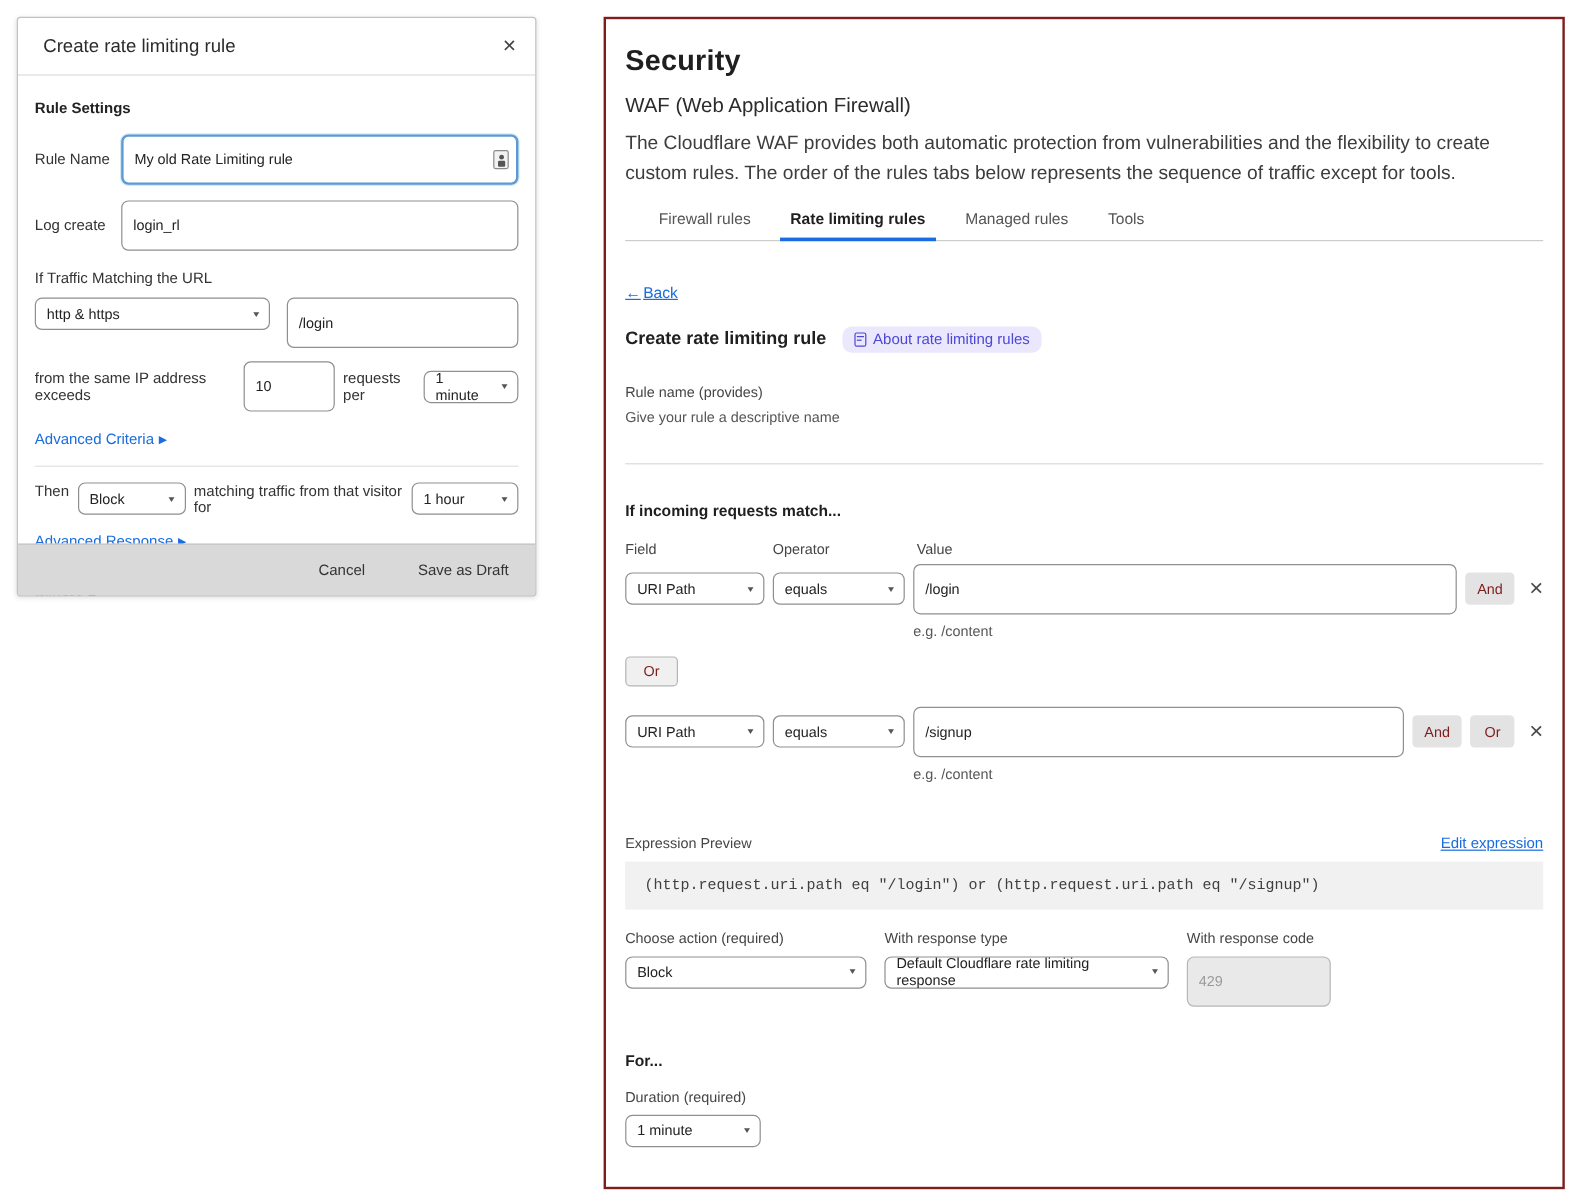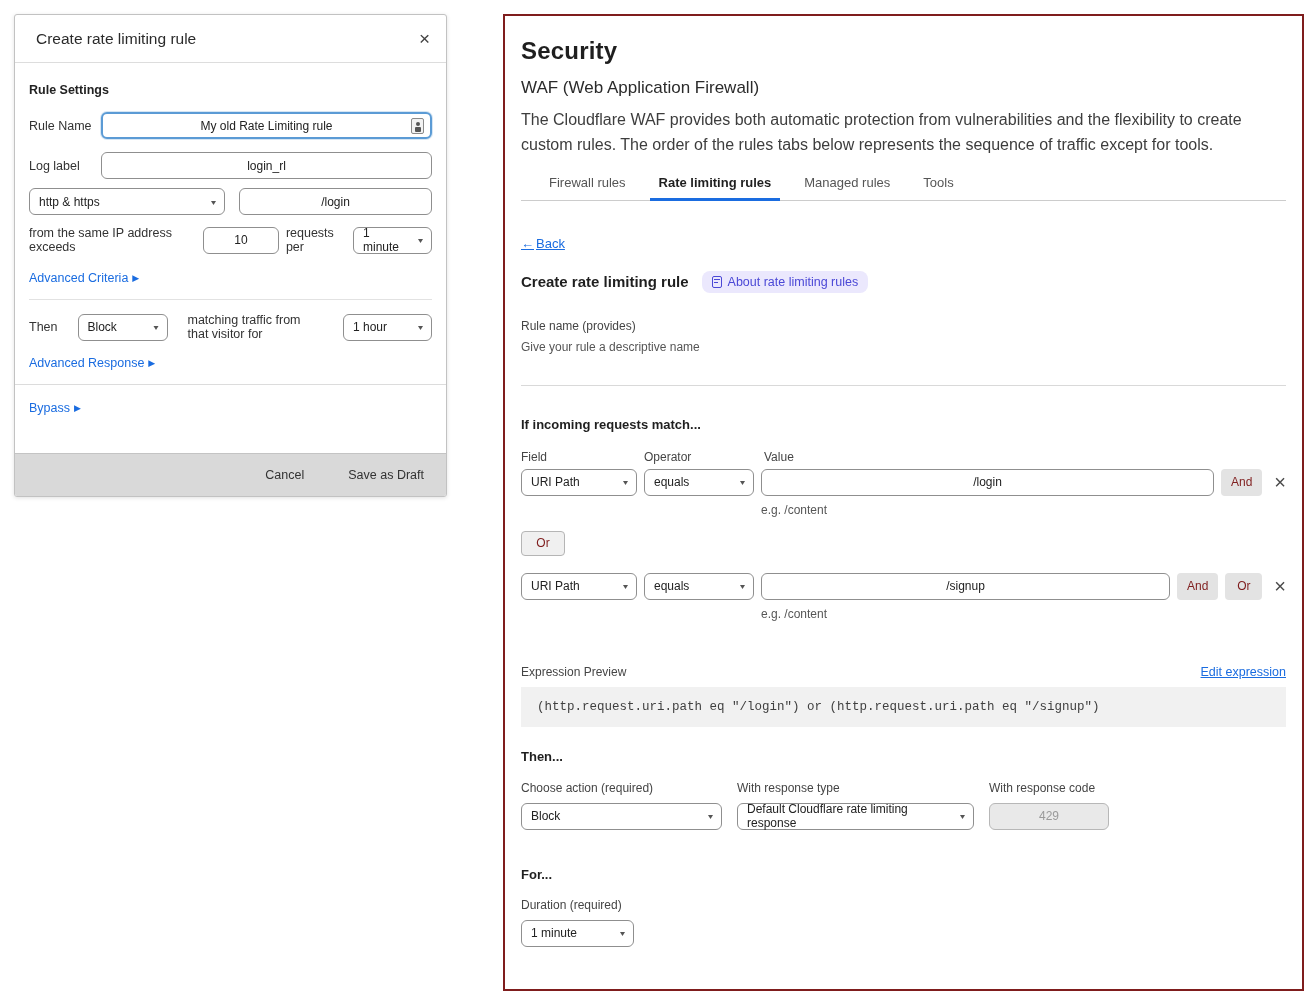--- a/index.html
+++ b/index.html
@@ -12,23 +12,23 @@
     box-shadow:0 1px 4px rgba(0,0,0,.12); overflow:hidden; }
   .modal-titlebar { height:48px; display:flex; align-items:center;
     justify-content:space-between; padding:0 16px 0 21px; border-bottom:1px solid #ddd; }
   .modal-title { font-size:15.5px; font-weight:500; color:#2b2b2b; }
   .close-x { font-size:19px; color:#444; cursor:pointer; line-height:1; font-weight:300; }
   .modal-body { padding:0 14px; position:relative; }
   .rule-settings { margin-top:20px; font-size:12.5px; font-weight:bold; color:#222; }
   .frow { display:flex; align-items:center; margin-top:15px; }
   .frow label { width:72px; flex:none; font-size:12.5px; color:#333; }
   .ibox { position:relative; flex:1; }
-  .tinput { width:100%; height:27px; border:1px solid #8f8f8f; border-radius:6px;
+  .tinput { width:100%; height:42px; border:1px solid #8f8f8f; border-radius:6px;
     font-size:12px; padding:0 9px; color:#222; background:#fff;
-    font-family:"Liberation Sans","DejaVu Sans",sans-serif; outline:none;text-align:center; }
+    font-family:"Liberation Sans","DejaVu Sans",sans-serif; outline:none; }
   .tinput.focused { border:2px solid #5b9bd5; box-shadow:0 0 0 1px rgba(91,155,213,.25); }
   .autofill-icon { position:absolute; right:8px; top:50%; transform:translateY(-50%);
     width:13px; height:16px; border:1px solid #8a8a8a; border-radius:2px; background:#f2f2f2; }
   .autofill-icon::before { content:""; position:absolute; left:4px; top:3px; width:4px; height:4px;
     background:#555; border-radius:50%; }
   .autofill-icon::after { content:""; position:absolute; left:3px; top:8px; width:6px; height:5px;
     background:#555; border-radius:1px; }
   .sect-label { margin-top:16px; font-size:12.5px; color:#333; }
   .sel { position:relative; height:27px; border:1px solid #8f8f8f; border-radius:6px;
     background:#fff; display:flex; align-items:center; padding:0 22px 0 9px;
@@ -40,21 +40,21 @@
   .row2 .ibox { flex:1; }
   .inlinerow { display:flex; align-items:center; margin-top:11px; gap:7px; font-size:12.5px; color:#333; flex-wrap:nowrap; }
   .inlinerow .tinput.small { width:76px; flex:none; }
   .inlinerow .sel.small { width:79px; flex:none; }
   .bluelink { display:inline-flex; align-items:center; gap:4px; color:#1a6ce0;
     font-size:12.5px; cursor:pointer; }
   .bluelink .tri { font-size:9px; }
   .mt14 { margin-top:14px; } .mt12 { margin-top:12px; }
   .hr-inset { border-top:1px solid #e2e2e2; margin:13px 0; }
   .hr-full { border-top:1px solid #dcdcdc; margin:13px -14px; }
-  .then-row { display:flex; align-items:center; gap:20px; margin-top:1px; font-size:12.5px; color:#333; }
+  .then-row { display:flex; gap:7px; margin-top:1px; font-size:12.5px; color:#333; }
   .then-row .sel.act { width:90px; flex:none; }
   .then-row .sel.dur { width:89px; flex:none; }
   .block-note { margin-top:11px; font-size:11px; line-height:1.5; color:#333; }
   .modal-footer { position:absolute; left:0; right:0; bottom:0; height:43px;
     background:#d9d9d9; border-top:1px solid #c4c4c4; display:flex; align-items:center;
     justify-content:flex-end; gap:44px; padding-right:22px; }
   .footer-btn { font-size:12.5px; color:#333; cursor:pointer; background:none; border:none;
     font-family:inherit; }
 
   
@@ -125,26 +125,27 @@
 
     <div class="frow">
       <label>Rule Name</label>
       <div class="ibox">
         <input class="tinput focused" value="My old Rate Limiting rule" style="">
         <span class="autofill-icon"></span>
       </div>
     </div>
 
     <div class="frow" style="margin-top:13px;">
-      <label>Log label</label>
+      <label>Log create</label>
       <div class="ibox">
         <input class="tinput" value="login_rl" style="">
       </div>
     </div>
 
+    <div class="sect-label">If Traffic Matching the URL</div>
 
     <div class="row2">
       <div class="sel">
         <span>http &amp; https</span>
         <span class="caret">▾</span>
       </div>
       <div class="ibox">
         <input class="tinput" value="/login" style="">
       </div>
     </div>
@@ -285,21 +286,20 @@
     <span class="xdel">×</span>
   </div>
   <div class="hint vhint">e.g. /content</div>
 
   <div class="expr-row">
     <span class="flabel">Expression Preview</span>
     <span class="edit-link">Edit expression</span>
   </div>
   <div class="code-block">(http.request.uri.path eq "/login") or (http.request.uri.path eq "/signup")</div>
 
-  <div class="sec-h then-h">Then...</div>
   <div class="then-cols">
     <div class="col w-action">
       <span class="flabel">Choose action (required)</span>
       <div class="sel">
         <span>Block</span>
         <span class="caret">▾</span>
       </div>
     </div>
     <div class="col w-rtype">
       <span class="flabel">With response type</span>

